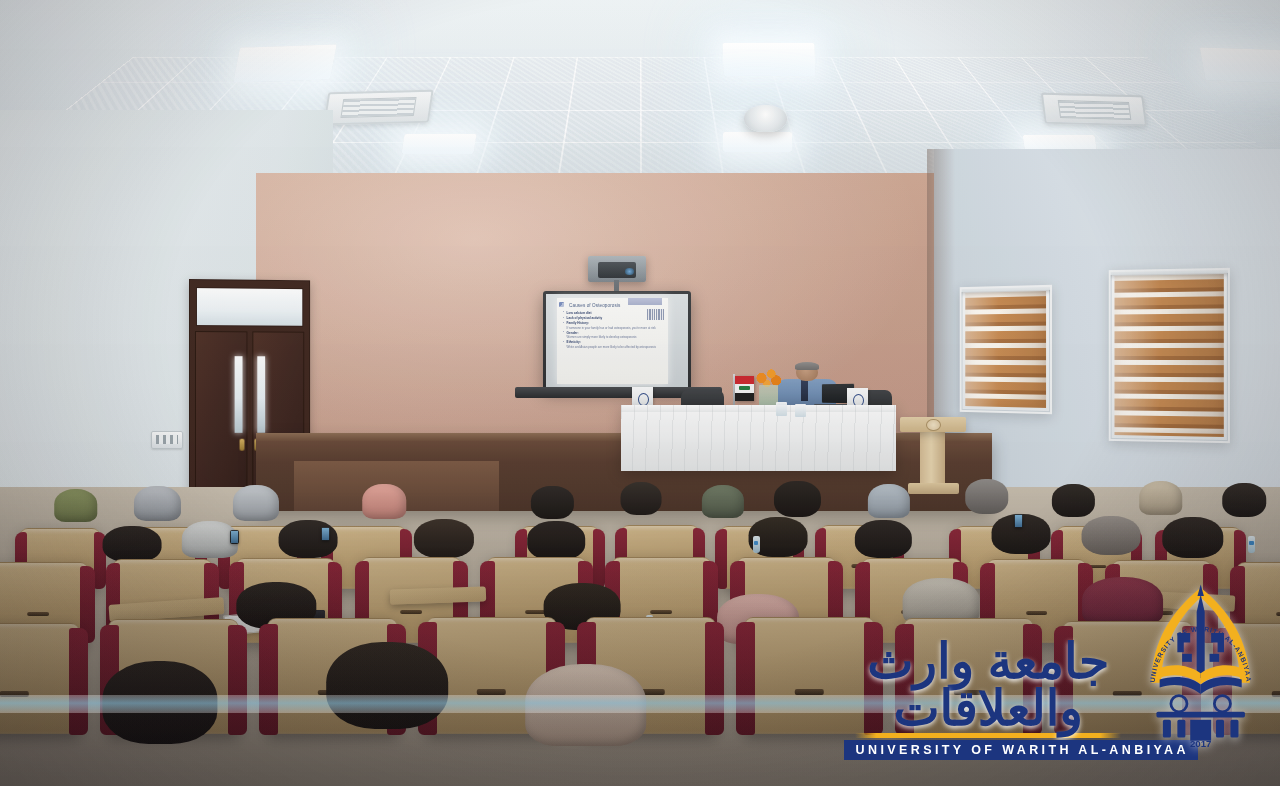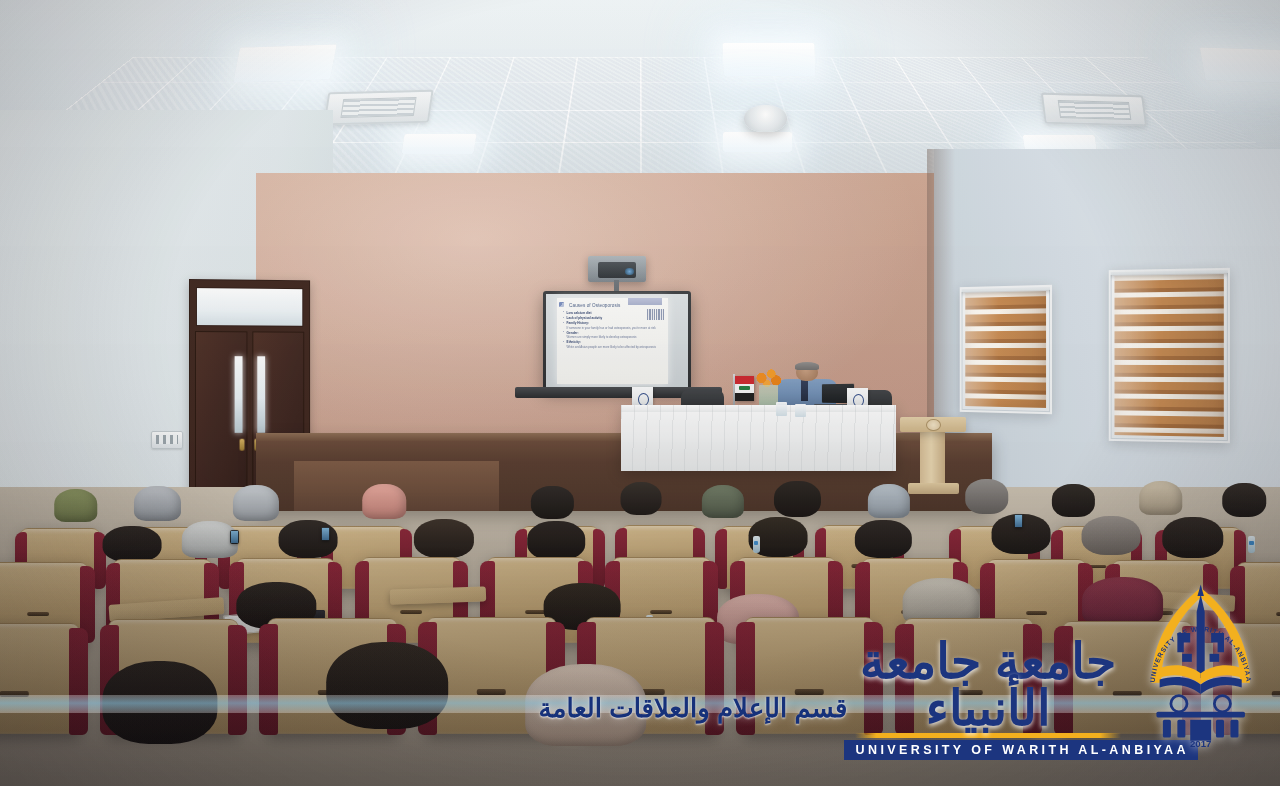--- a/index.html
+++ b/index.html
@@ -854,24 +854,23 @@
       <div class="p-head hijab" style="background:linear-gradient(180deg,#f0dcc9,#c4ab96);"></div>
     </div>
   </div>
 
   <div class="layer grade-warm"></div>
   <div class="layer grade-dark-bottom"></div>
   <div class="layer grade-vignette"></div>
 
   <div class="layer wm-band"></div>
 
-  <div class="layer wm-dept">قسم الإعلام والعلاقات العامة</div>
 
   <div class="layer wm-logo">
-    <div class="wm-logo-ar">جامعة جامعة الأنبياء</div>
+    <div class="wm-logo-ar">جامعة وارث والعلاقات</div>
     <div class="wm-logo-rule"></div>
     <div><span class="wm-logo-en">UNIVERSITY OF WARITH AL-ANBIYAA</span></div>
   </div>
 
   <div class="layer wm-crest">
     <svg viewBox="0 0 150 210" xmlns="http://www.w3.org/2000/svg" aria-hidden="true">
       <defs>
         <path id="arcpath" d="M 18 128 A 57 68 0 0 1 132 128" fill="none"></path>
       </defs>
 

